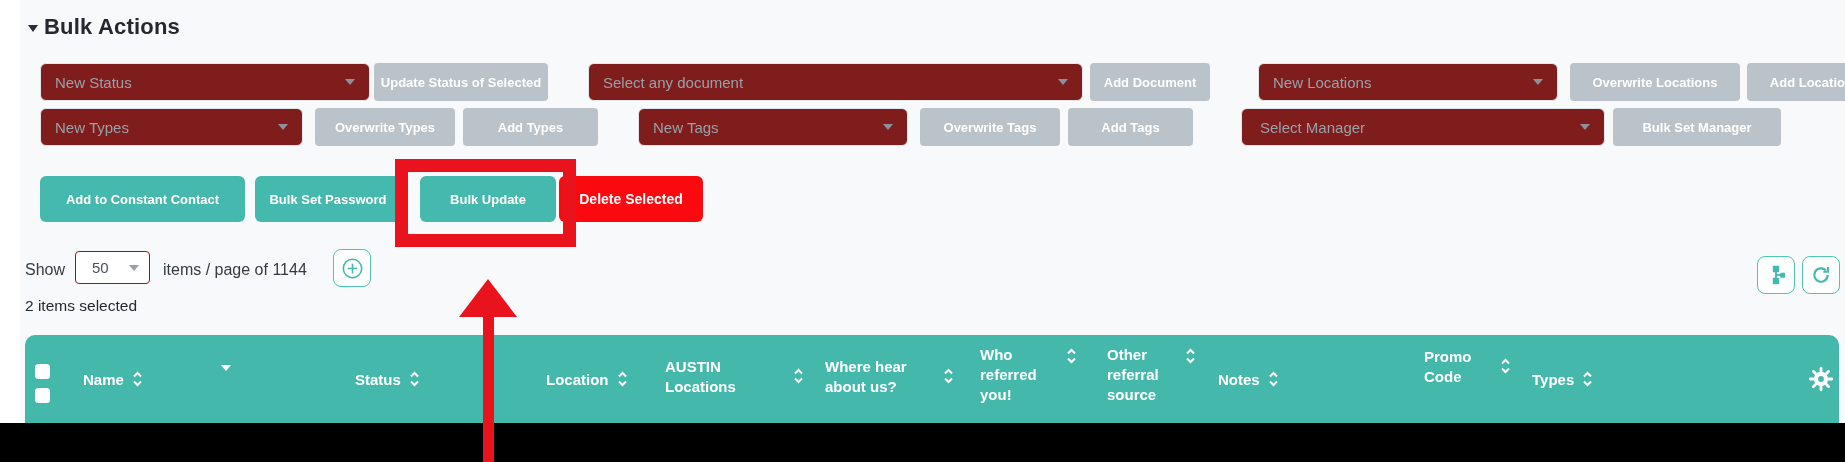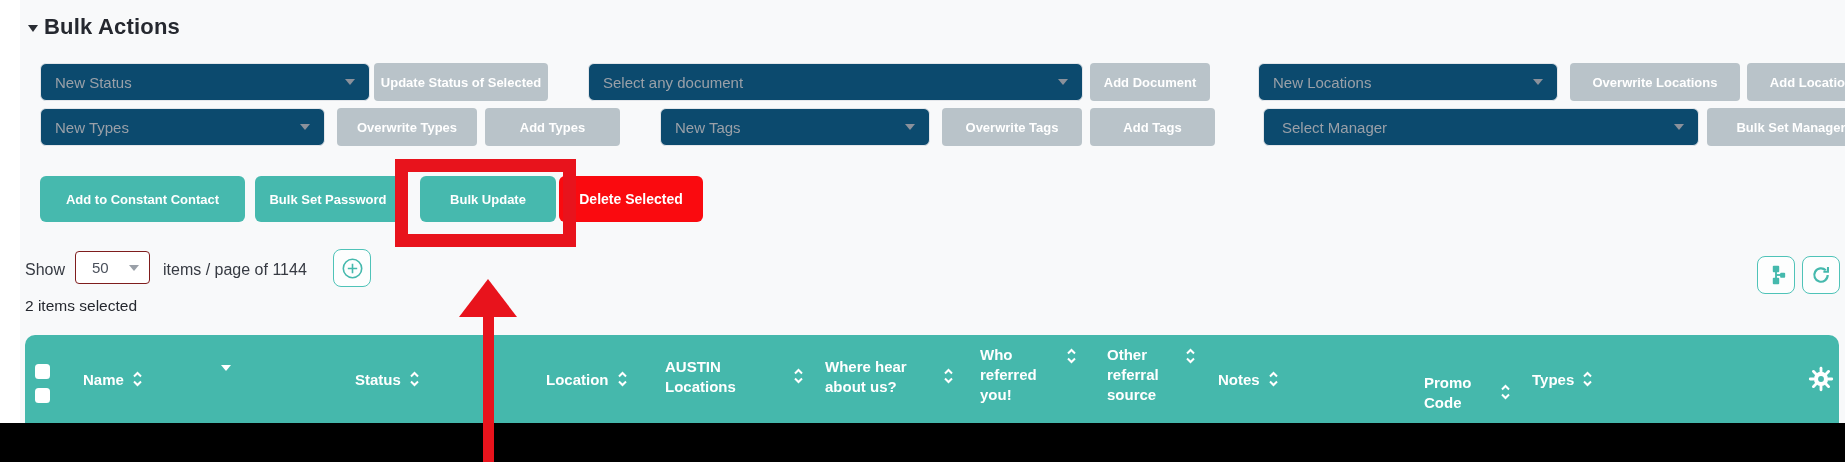--- a/index.html
+++ b/index.html
@@ -12,21 +12,21 @@
   .heading { position:absolute; left:44px; top:14px; font-size:22px; font-weight:600; color:#25282f; letter-spacing:.2px; }
   .collapse-caret { position:absolute; left:28px; top:25px; width:0; height:0;
     border-left:5px solid transparent; border-right:5px solid transparent; border-top:7px solid #2a2d34; }
 
   
   .ctl-row { position:absolute; left:40px; display:flex; align-items:flex-start; }
   .row1 { top:63px; }
   .row2 { top:108px; }
   .row3 { top:176px; }
 
-  .dd { height:38px; background:#0c4a6e; border:1px solid #e3e6ea; border-radius:6px;
+  .dd { height:38px; background:#7f1d1d; border:1px solid #e3e6ea; border-radius:6px;
         display:flex; align-items:center; justify-content:space-between; padding:0 14px;
         font-size:15px; color:#9aa0a8; cursor:pointer; }
   .dd-caret { width:0; height:0; border-left:5px solid transparent; border-right:5px solid transparent;
         border-top:6px solid #8b919b; margin-left:10px; flex:none; }
 
   .btn { display:flex; align-items:center; justify-content:center; color:#fff; font-weight:700;
          white-space:nowrap; cursor:pointer; }
   .btn-gray { height:38px; background:#b9c3c9; border-radius:4px; font-size:13px; padding:0 10px; }
   .btn-teal { height:46px; background:#46b9ae; border-radius:6px; font-size:13px; padding:0 12px; }
   .btn-danger { height:46px; background:#fa0a0f; border-radius:6px; font-size:14px; padding:0 12px; }
@@ -34,27 +34,27 @@
   
   .dd-status { width:330px; }
   .b-update { width:174px; margin-left:4px; }
   .dd-doc { width:495px; margin-left:40px; }
   .b-adddoc { width:120px; margin-left:7px; }
   .dd-loc { width:300px; margin-left:48px; }
   .b-ovloc { width:170px; margin-left:12px; }
   .b-addloc { width:136px; margin-left:7px; }
 
   
-  .dd-types { width:285px; }
+  .dd-types { width:263px; }
   .b-ovtypes { width:140px; margin-left:12px; }
   .b-addtypes { width:135px; margin-left:8px; }
   .dd-tags { width:270px; margin-left:40px; }
   .b-ovtags { width:140px; margin-left:12px; }
   .b-addtags { width:125px; margin-left:8px; }
-  .dd-manager { width:436px; margin-left:48px;padding-left:18px; }
+  .dd-manager { width:364px; margin-left:48px;padding-left:18px; }
   .b-manager { width:168px; margin-left:8px; }
 
   
   .b-cc { width:205px; }
   .b-pass { width:146px; margin-left:10px; }
   .b-bulkupd { width:136px; margin-left:19px; }
   .b-delete { width:144px; margin-left:3px; }
 
   
   .annot-box { position:absolute; left:395px; top:159px; width:181px; height:88px;
@@ -100,21 +100,21 @@
   .c-where { left:800px; top:22px; }
   .c-where .col-label-wrap { width:104px; }
   .c-where .sort-icon { margin-left:6px; margin-top:10px; }
   .c-who { left:955px; top:10px; }
   .c-who .col-label-wrap { width:74px; }
   .c-who .sort-icon { margin-left:4px; margin-top:2px; }
   .c-other { left:1082px; top:10px; }
   .c-other .col-label-wrap { width:66px; }
   .c-other .sort-icon { margin-left:4px; margin-top:2px; }
   .c-notes { left:1193px; }
-  .c-promo { left:1399px; top:38px; }
+  .c-promo { left:1399px; top:12px; }
   .c-promo .col-label-wrap { width:60px; }
   .c-promo .sort-icon { margin-left:8px; margin-top:10px; }
   .c-types { left:1507px; }
   .reg-caret { margin-top:7px; margin-left:6px; }
   .gear-wrap { position:absolute; left:1783px; top:31px; cursor:pointer; height:auto; }
 
   .black-bar { position:absolute; left:0; top:423px; width:1845px; height:39px; background:#000; }
 </style>
 </head>
 <body>

